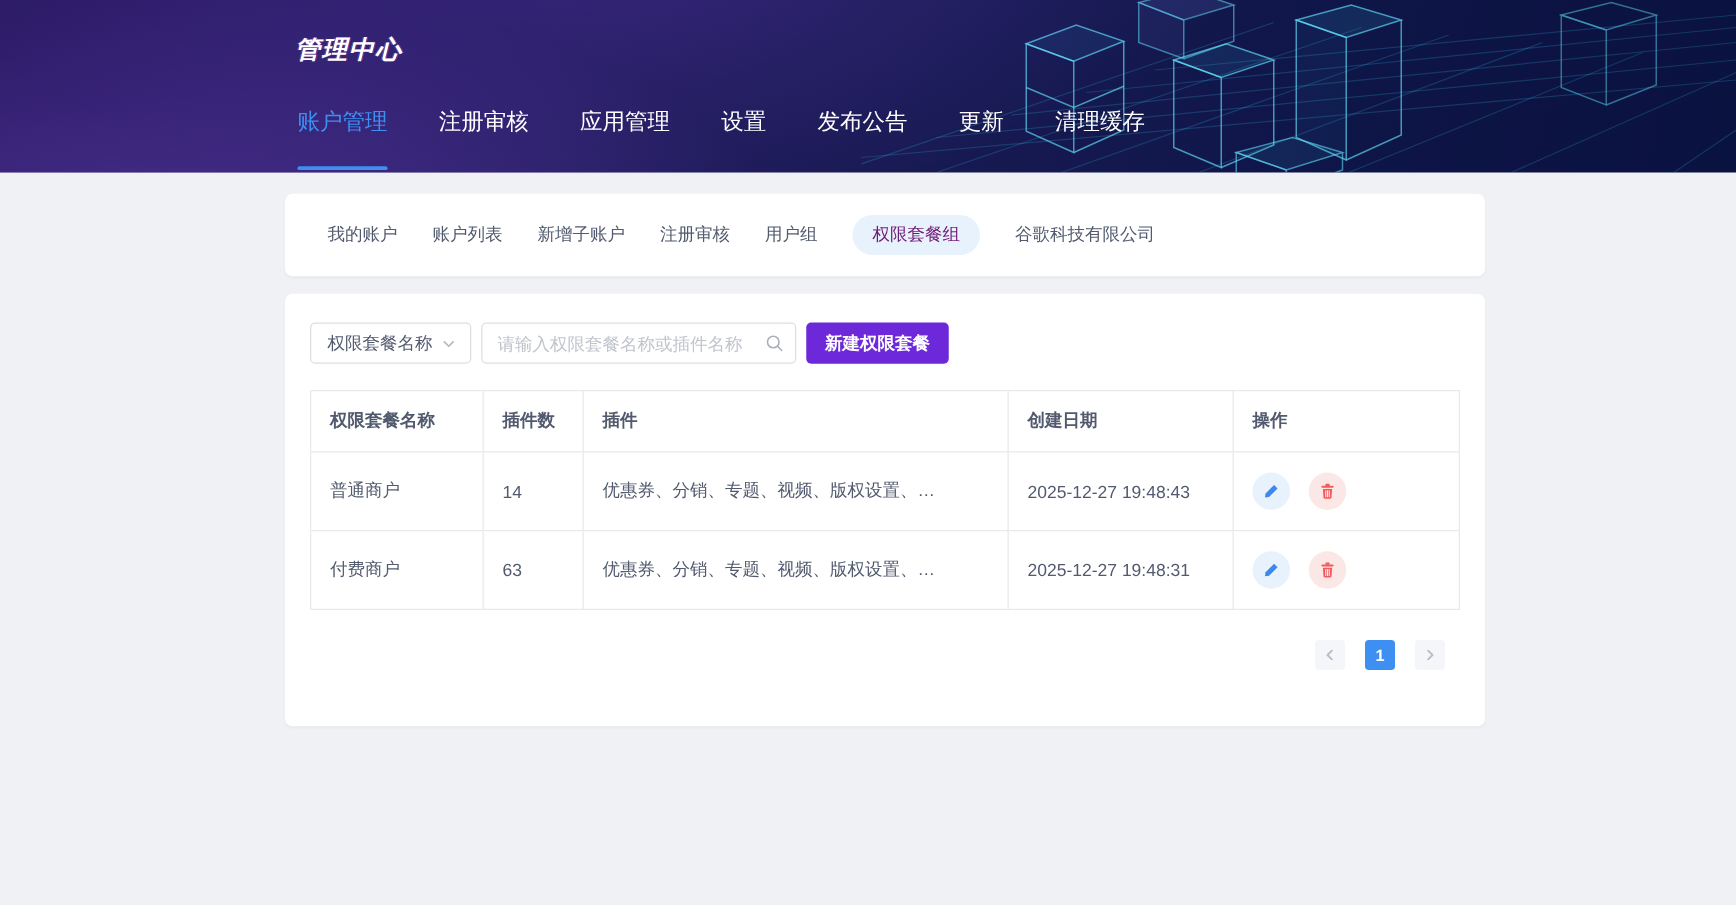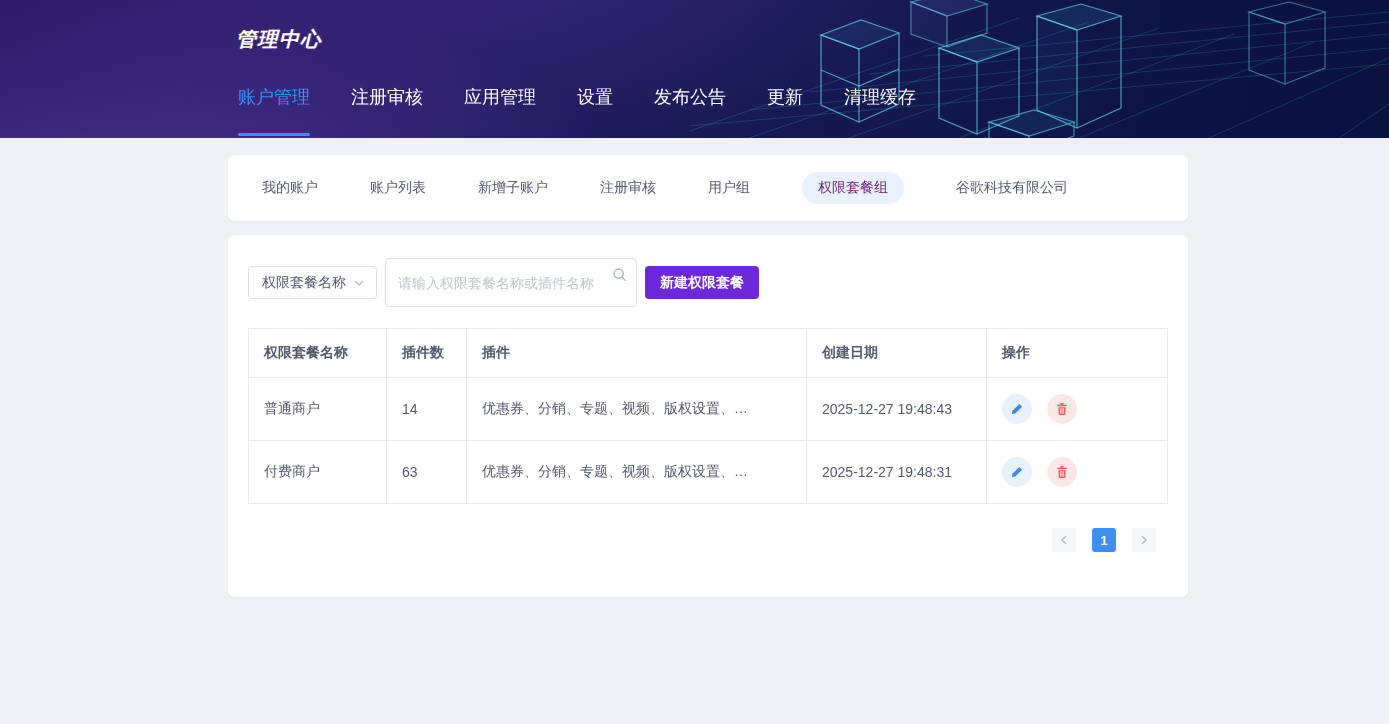--- a/index.html
+++ b/index.html
@@ -46,21 +46,21 @@
   
   .container { width:960px; margin-left:228px; }
   .card {
     background:#ffffff; border-radius:6px;
     box-shadow:0 1px 3px rgba(20,30,60,0.04);
   }
 
   
   .subnav {
     margin-top:17px; height:66px;
-    display:flex; align-items:center; gap:52px;
+    display:flex; align-items:center; gap:28px;
     padding-left:34px;
   }
   .subnav-item { font-size:14px; color:#515a6e; cursor:pointer; white-space:nowrap; }
   .subnav-item.active {
     color:#701a75; background:#e8f2fd;
     padding:7px 16px; border-radius:16px;
   }
 
   
   .main-card { margin-top:14px; padding:23px 20px 45px 20px; }
@@ -68,21 +68,21 @@
   .filter-row { display:flex; align-items:center; }
   .select {
     width:129px; height:33px;
     border:1px solid #dcdee2; border-radius:4px;
     display:flex; align-items:center; justify-content:space-between;
     padding:0 11px 0 13px; font-size:14px; color:#515a6e;
     background:#fff; cursor:pointer;
   }
   .search-wrap { position:relative; margin-left:8px; }
   .search-input {
-    width:252px; height:49px;
+    width:252px; height:33px;
     border:1px solid #dcdee2; border-radius:4px;
     padding:0 34px 0 12px; font-size:14px; color:#515a6e;
     font-family:"Liberation Sans","DejaVu Sans",sans-serif;
     outline:none; background:#fff;
   }
   .search-input::placeholder { color:#c0c4cc; }
   .search-icon { position:absolute; right:10px; top:9px; }
   .btn-primary {
     margin-left:8px; height:33px; padding:0 15px;
     background:#6d28d9; border:none; border-radius:4px;

